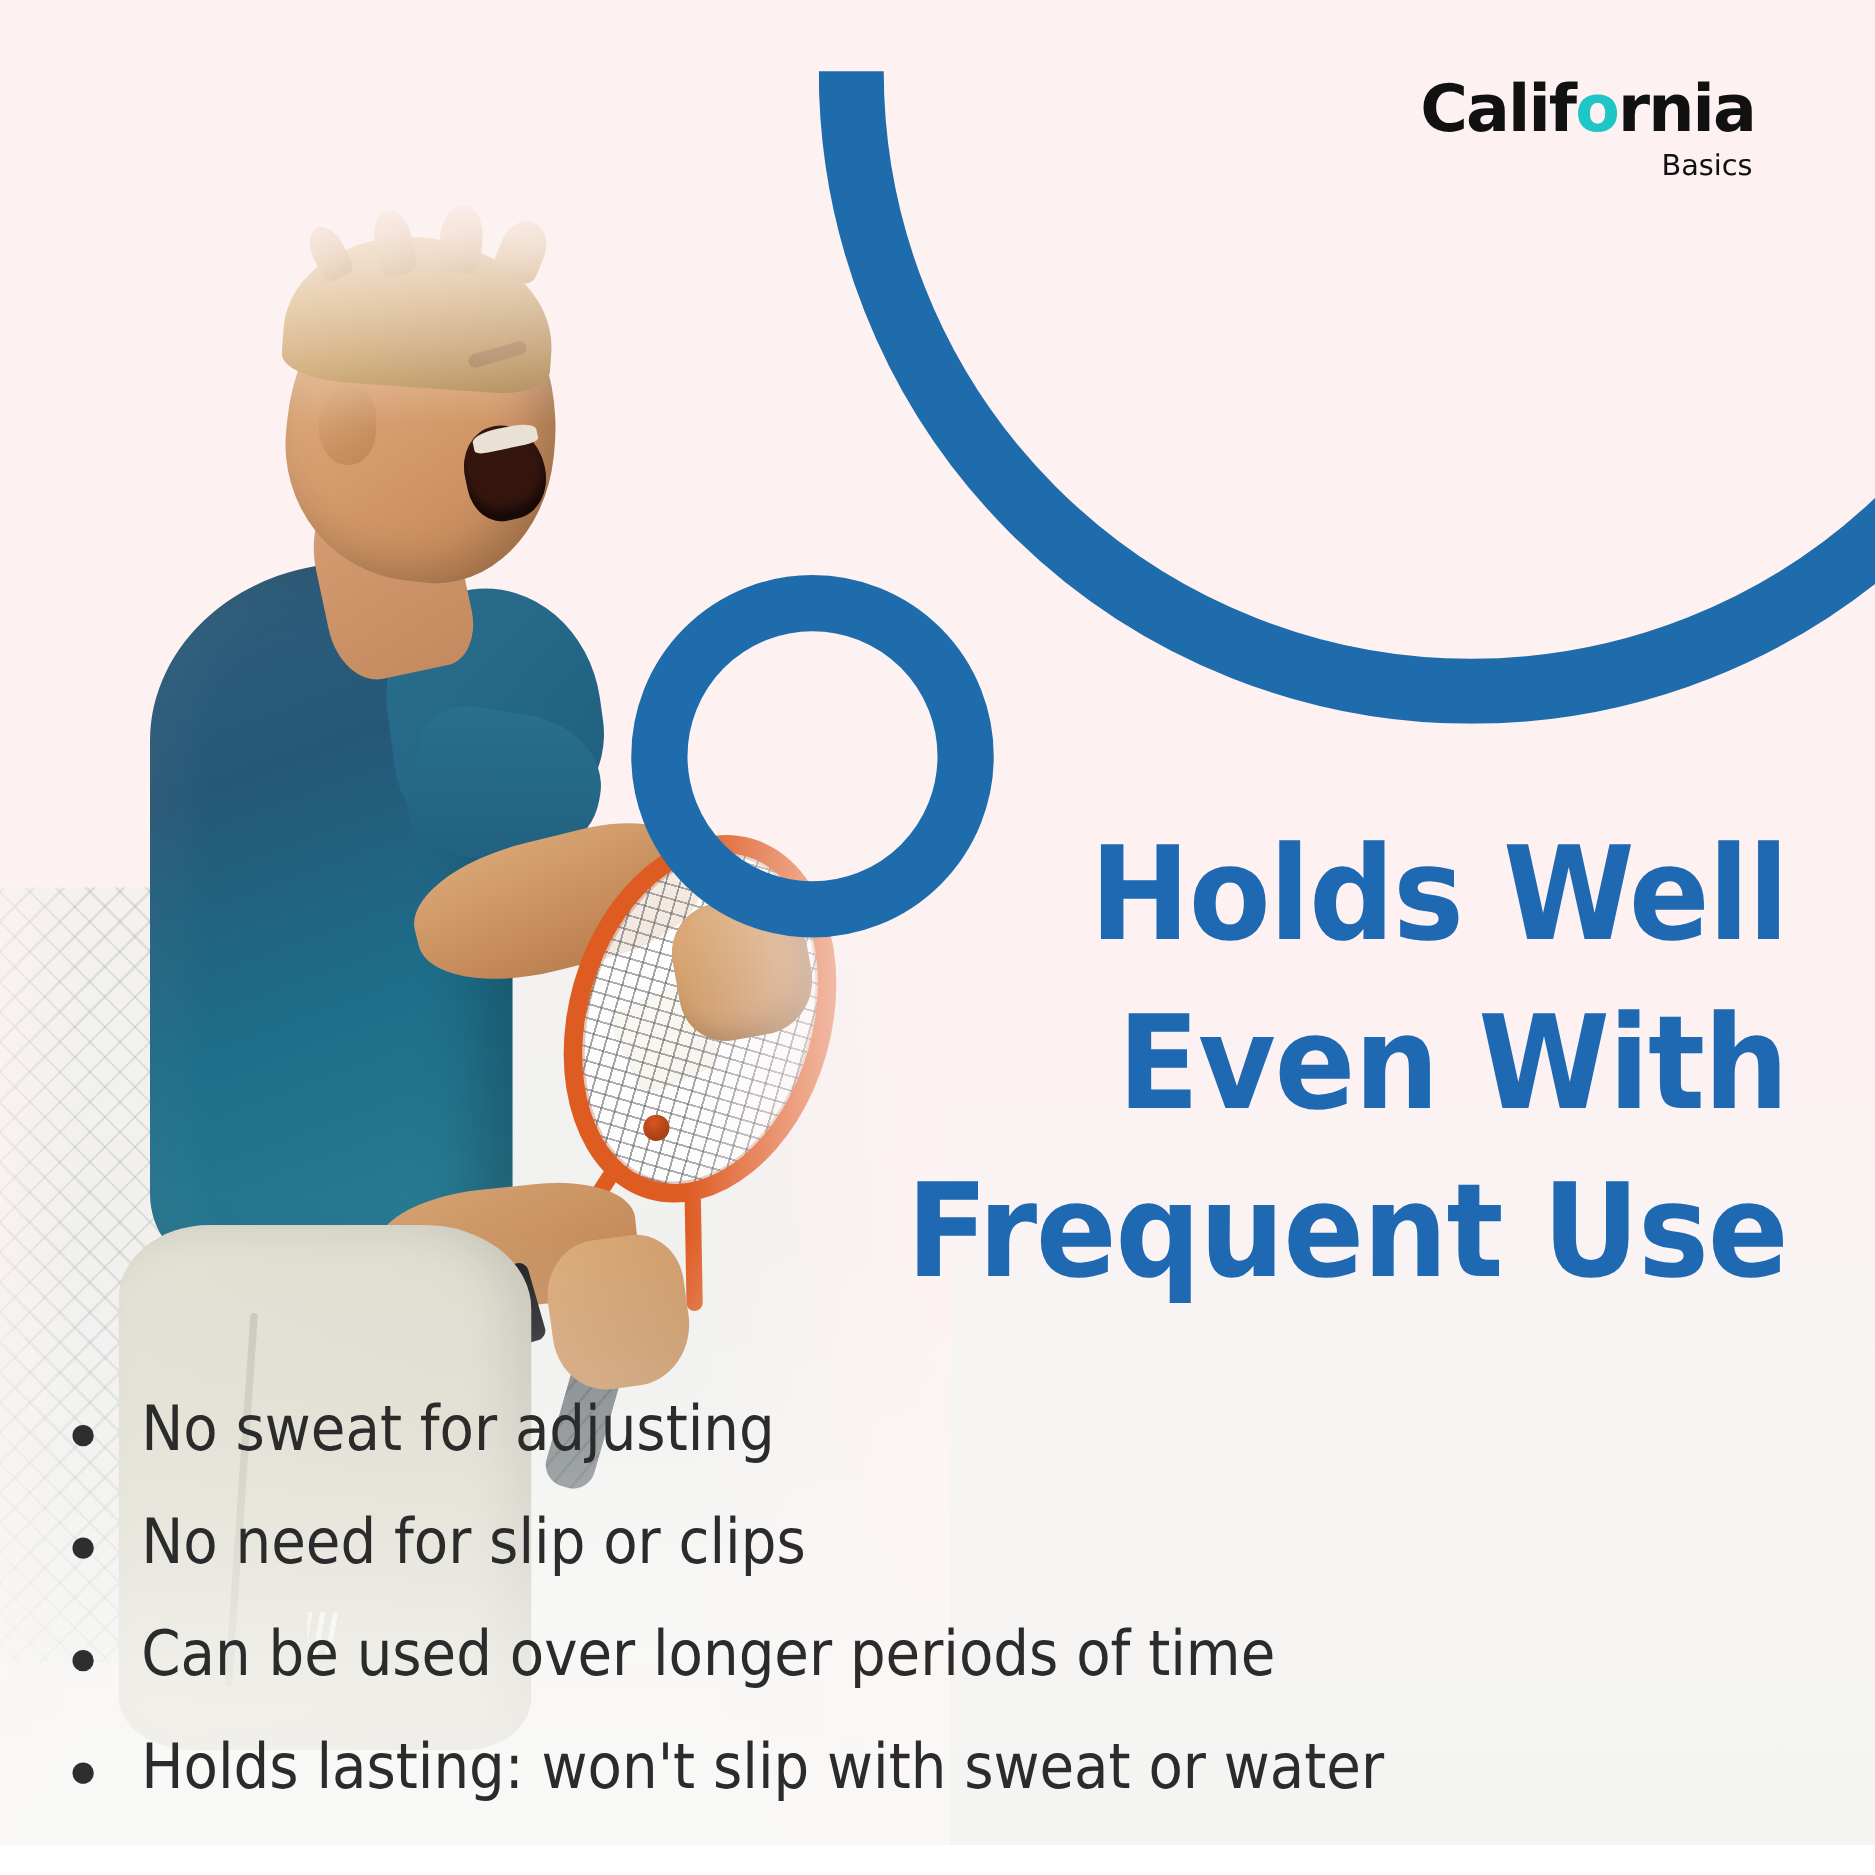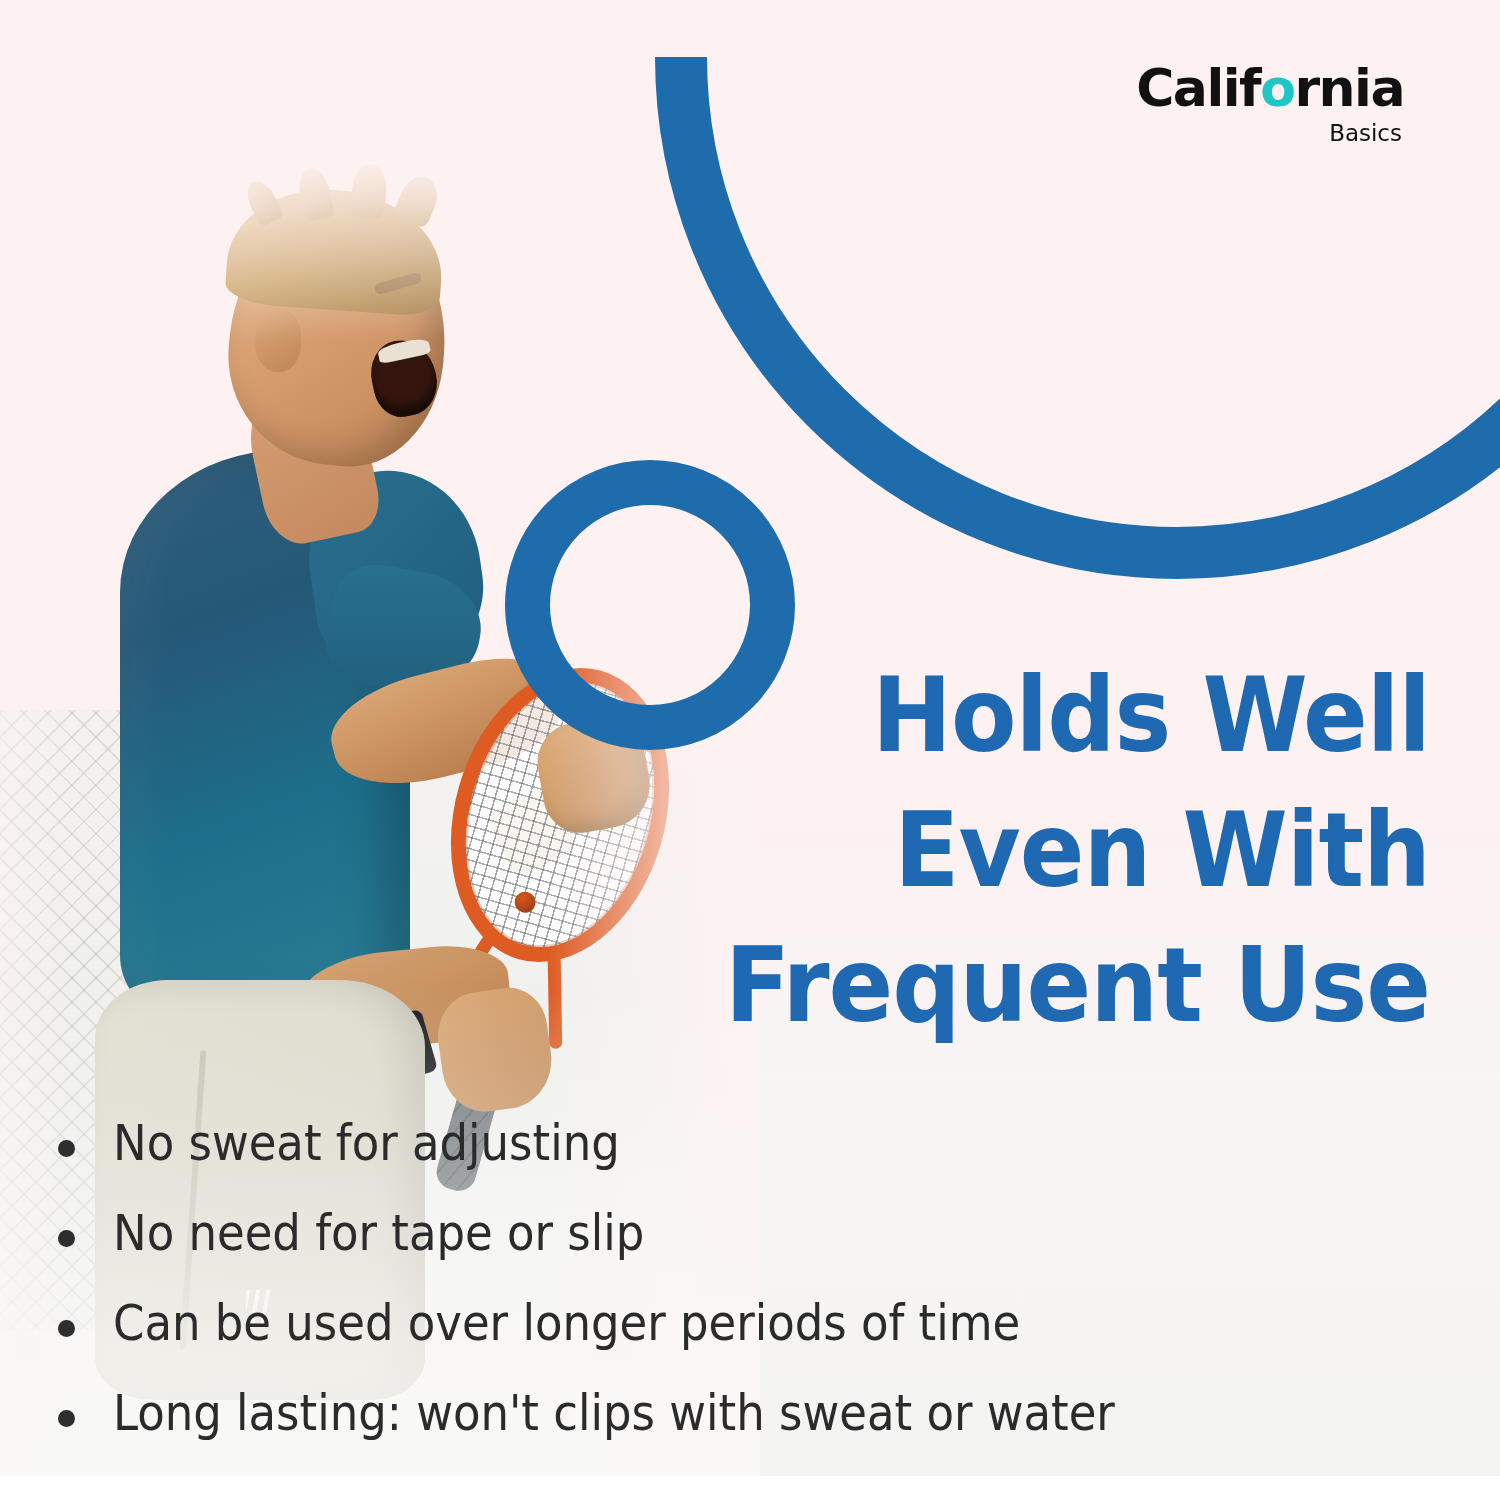--- a/index.html
+++ b/index.html
@@ -443,25 +443,25 @@
     <span class="headline-line">Frequent Use</span>
   </div>
 
   <div class="bullets">
     <div class="bullet-row">
       <span class="bullet-dot"></span>
       <span class="bullet-text">No sweat for adjusting</span>
     </div>
     <div class="bullet-row">
       <span class="bullet-dot"></span>
-      <span class="bullet-text">No need for tape or slip</span>
+      <span class="bullet-text">No need for slip or clips</span>
     </div>
     <div class="bullet-row">
       <span class="bullet-dot"></span>
       <span class="bullet-text">Can be used over longer periods of time</span>
     </div>
     <div class="bullet-row">
       <span class="bullet-dot"></span>
-      <span class="bullet-text">Long lasting: won't clips with sweat or water</span>
+      <span class="bullet-text">Holds lasting: won't slip with sweat or water</span>
     </div>
   </div>
 
 </div>
 
 </body></html>

